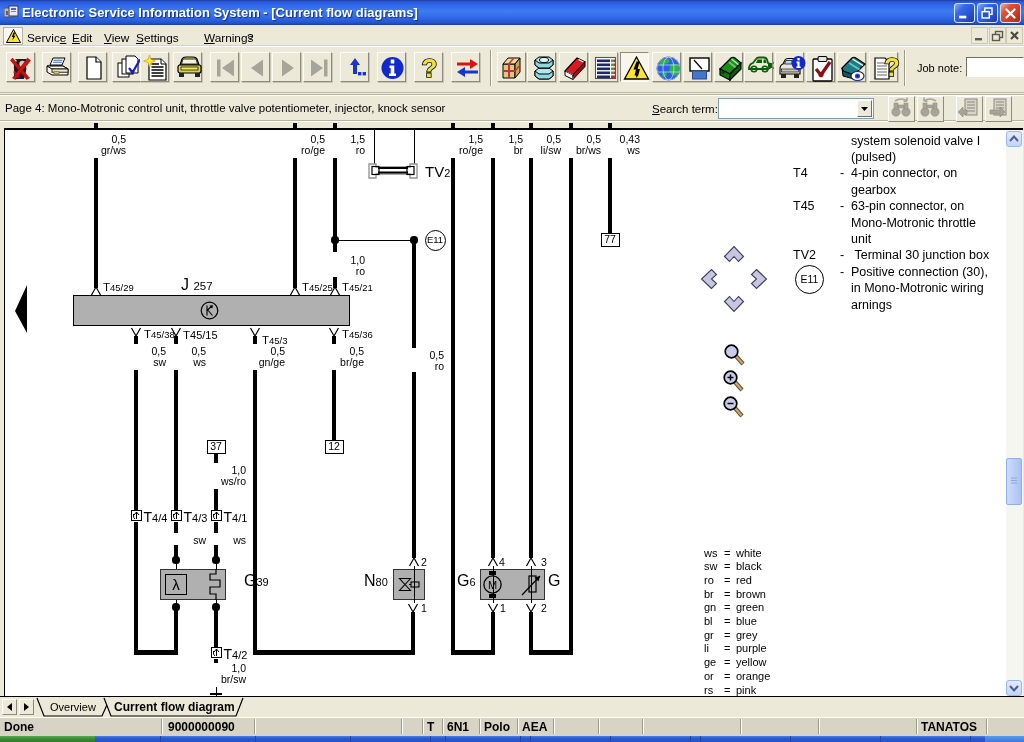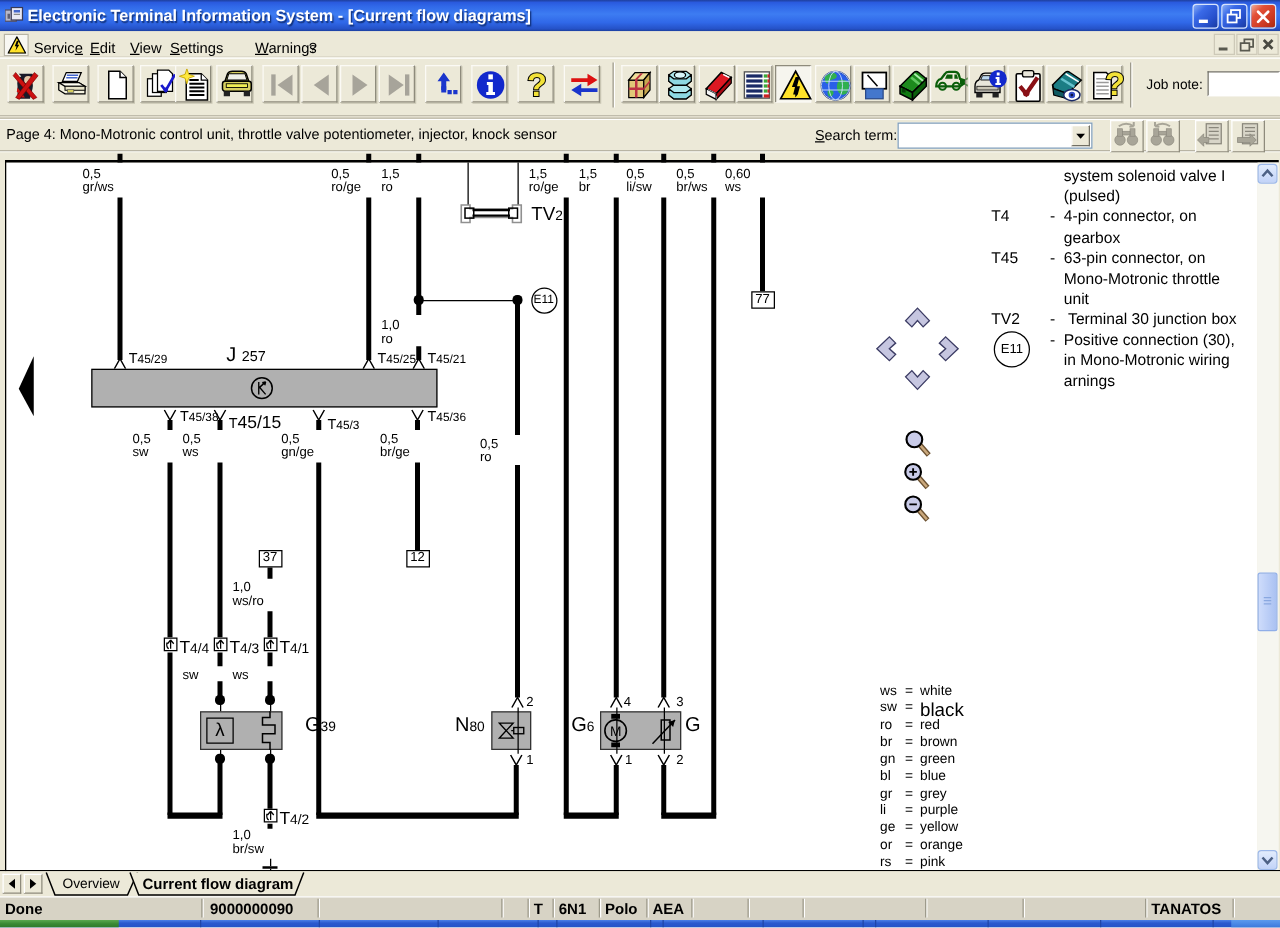--- a/index.html
+++ b/index.html
@@ -1,37 +1,37 @@
 <!DOCTYPE html>
 <html><head><meta charset="utf-8">
 <style>
 *{margin:0;padding:0;box-sizing:border-box}
 html,body{width:1024px;height:742px;overflow:hidden}
 body{font-family:"Liberation Sans",sans-serif;background:#ece9d8;position:relative}
 .ab{position:absolute}
 .wire{position:absolute;background:#000}
-.lb{position:absolute;font-size:10.5px;line-height:11px;text-align:left;color:#000;white-space:pre}
+.lb{position:absolute;font-size:10.5px;line-height:11px;text-align:right;color:#000;white-space:pre}
 .tl{position:absolute;font-size:10.5px;color:#000;white-space:nowrap}
 .tb{position:absolute;top:52px;width:29px;height:30px;background:#ece9d8;border:1px solid;border-color:#fbfaf5 #8e8b7c #8e8b7c #fbfaf5;box-shadow:1px 1px 0 #c8c5b2}
 .tb svg{position:absolute;left:2px;top:2px}
 .sep{position:absolute;width:2px;border-left:1px solid #9d9a8b;border-right:1px solid #fff}
 .sq{position:absolute;width:11px;height:11px;background:#fff;border:1px solid #000}
 .fld{position:absolute;top:719px;height:16px;font-size:12px;font-weight:bold;color:#000;padding-top:1px}
 </style></head>
 <body>
 
 <div class="ab" style="left:0;top:0;width:1024px;height:25px;background:linear-gradient(180deg,#1e3f9e 0%,#2a5ade 8%,#3068e8 20%,#3d7cf2 45%,#3068e8 72%,#2552c8 92%,#1c3f9c 100%)"></div>
 <svg class="ab" style="left:4px;top:5px" width="15" height="15" viewBox="0 0 15 15">
  <rect x="0" y="3" width="9" height="9" fill="#b8b8c8" stroke="#50506a" stroke-width="1"></rect>
  <rect x="5" y="1" width="9" height="10" fill="#e8e8f4" stroke="#3a3a55" stroke-width="1"></rect>
  <rect x="7" y="3" width="5" height="2" fill="#4466cc"></rect>
  <rect x="7" y="6" width="5" height="1" fill="#888"></rect>
  <rect x="2" y="6" width="2" height="4" fill="#606070"></rect>
 </svg>
-<div class="ab" style="left:22px;top:5px;font-size:13px;font-weight:bold;color:#fff;text-shadow:1px 1px 1px #10307a">Electronic Terminal Information System - [Current flow diagrams]</div>
+<div class="ab" style="left:22px;top:5px;font-size:13px;font-weight:bold;color:#fff;text-shadow:1px 1px 1px #10307a">Electronic Service Information System - [Current flow diagrams]</div>
 
 <div class="ab" style="left:954px;top:3px;width:21px;height:20px;border:1px solid #d8e4fc;border-radius:3px;background:linear-gradient(135deg,#89aef5 0%,#3a6ae8 30%,#2650cc 70%,#1a3ba0 100%)"><svg width="19" height="18" viewBox="0 0 21 20">
       <rect x="4.5" y="13" width="8" height="3" fill="#fff"></rect>
     </svg></div>
 <div class="ab" style="left:977px;top:3px;width:21px;height:20px;border:1px solid #d8e4fc;border-radius:3px;background:linear-gradient(135deg,#89aef5 0%,#3a6ae8 30%,#2650cc 70%,#1a3ba0 100%)"><svg width="19" height="18" viewBox="0 0 21 20">
       <rect x="7.5" y="4.5" width="8" height="7" fill="none" stroke="#fff" stroke-width="1.6"></rect>
       <rect x="4.5" y="8.5" width="8" height="7" fill="#2a54cc" stroke="#fff" stroke-width="1.6"></rect>
     </svg></div>
 <div class="ab" style="left:1000px;top:3px;width:21px;height:20px;border:1px solid #d8e4fc;border-radius:3px;background:linear-gradient(135deg,#f0b09a 0%,#e35037 30%,#cc3922 70%,#a82a10 100%)"><svg width="19" height="18" viewBox="0 0 21 20">
       <path d="M6 6 L15 15 M15 6 L6 15" stroke="#fff" stroke-width="2.4" stroke-linecap="round"></path>
@@ -370,21 +370,21 @@
 <div class="wire" style="left:491px;top:123px;width:4px;height:7px"></div>
 <div class="lb" style="left:463px;top:134px;width:60px">1,5
 br</div>
 <div class="wire" style="left:529px;top:123px;width:4px;height:7px"></div>
 <div class="lb" style="left:501px;top:134px;width:60px">0,5
 li/sw</div>
 <div class="wire" style="left:569px;top:123px;width:4px;height:7px"></div>
 <div class="lb" style="left:541px;top:134px;width:60px">0,5
 br/ws</div>
 <div class="wire" style="left:608px;top:123px;width:4px;height:7px"></div>
-<div class="lb" style="left:580px;top:134px;width:60px">0,60
+<div class="lb" style="left:580px;top:134px;width:60px">0,43
 ws</div>
 <div class="wire" style="left:94px;top:158px;width:4px;height:130px"></div>
 <svg class="ab" style="left:90px;top:286px" width="12" height="10">
     <path d="M1.5 9 L6 1 L10.5 9" stroke="#000" stroke-width="1.2" fill="none"></path>
   </svg>
 <div class="wire" style="left:293px;top:158px;width:4px;height:130px"></div>
 <svg class="ab" style="left:289px;top:286px" width="12" height="10">
     <path d="M1.5 9 L6 1 L10.5 9" stroke="#000" stroke-width="1.2" fill="none"></path>
   </svg>
 <div class="wire" style="left:333px;top:158px;width:4px;height:94px"></div>
@@ -441,21 +441,21 @@
 <svg class="ab" style="left:170px;top:327px" width="12" height="10">
     <path d="M1.5 1 L6 9 L10.5 1" stroke="#000" stroke-width="1.2" fill="none"></path>
   </svg>
 <svg class="ab" style="left:249px;top:327px" width="12" height="10">
     <path d="M1.5 1 L6 9 L10.5 1" stroke="#000" stroke-width="1.2" fill="none"></path>
   </svg>
 <svg class="ab" style="left:328px;top:327px" width="12" height="10">
     <path d="M1.5 1 L6 9 L10.5 1" stroke="#000" stroke-width="1.2" fill="none"></path>
   </svg>
 <div class="tl" style="left:144px;top:327.5px"><span style="font-size:11.5px">T</span><span style="font-size:9.5px">45/38</span></div>
-<div class="tl" style="left:183px;top:328.5px"><span style="font-size:11.5px">T</span><span style="font-size:14px">45/15</span></div>
+<div class="tl" style="left:183px;top:328.5px"><span style="font-size:11.5px">T</span><span style="font-size:11px">45/15</span></div>
 <div class="tl" style="left:262px;top:334px"><span style="font-size:11.5px">T</span><span style="font-size:9.5px">45/3</span></div>
 <div class="tl" style="left:342px;top:327.5px"><span style="font-size:11.5px">T</span><span style="font-size:9.5px">45/36</span></div>
 <div class="wire" style="left:134px;top:336px;width:4px;height:8px"></div>
 <div class="lb" style="left:106px;top:346px;width:60px">0,5
 sw</div>
 <div class="wire" style="left:174px;top:336px;width:4px;height:8px"></div>
 <div class="lb" style="left:146px;top:346px;width:60px">0,5
 ws</div>
 <div class="wire" style="left:253px;top:336px;width:4px;height:8px"></div>
 <div class="lb" style="left:225px;top:346px;width:60px">0,5
@@ -617,21 +617,21 @@
 <div class="ab" style="left:795px;top:265px;width:29px;height:29px;border:1.8px solid #000;border-radius:50%;background:#fff;font-size:10.5px;text-align:center;line-height:26px">E11</div>
 <div class="ab" style="left:840px;top:264.7px;font-size:12.5px">-</div>
 <div class="ab" style="left:851px;top:264.7px;font-size:12.5px;white-space:nowrap">Positive connection (30),</div>
 <div class="ab" style="left:851px;top:281.1px;font-size:12.5px;white-space:nowrap">in Mono-Motronic wiring</div>
 <div class="ab" style="left:851px;top:297.5px;font-size:12.5px;white-space:nowrap">arnings</div>
 <div class="ab" style="left:704px;top:546.5px;font-size:11px">ws</div>
 <div class="ab" style="left:724px;top:546.5px;font-size:11px">=</div>
 <div class="ab" style="left:736px;top:546.5px;font-size:11px">white</div>
 <div class="ab" style="left:704px;top:560.2px;font-size:11px">sw</div>
 <div class="ab" style="left:724px;top:560.2px;font-size:11px">=</div>
-<div class="ab" style="left:736px;top:560.2px;font-size:15px">black</div>
+<div class="ab" style="left:736px;top:560.2px;font-size:11px">black</div>
 <div class="ab" style="left:704px;top:573.9px;font-size:11px">ro</div>
 <div class="ab" style="left:724px;top:573.9px;font-size:11px">=</div>
 <div class="ab" style="left:736px;top:573.9px;font-size:11px">red</div>
 <div class="ab" style="left:704px;top:587.6px;font-size:11px">br</div>
 <div class="ab" style="left:724px;top:587.6px;font-size:11px">=</div>
 <div class="ab" style="left:736px;top:587.6px;font-size:11px">brown</div>
 <div class="ab" style="left:704px;top:601.3px;font-size:11px">gn</div>
 <div class="ab" style="left:724px;top:601.3px;font-size:11px">=</div>
 <div class="ab" style="left:736px;top:601.3px;font-size:11px">green</div>
 <div class="ab" style="left:704px;top:615px;font-size:11px">bl</div>

